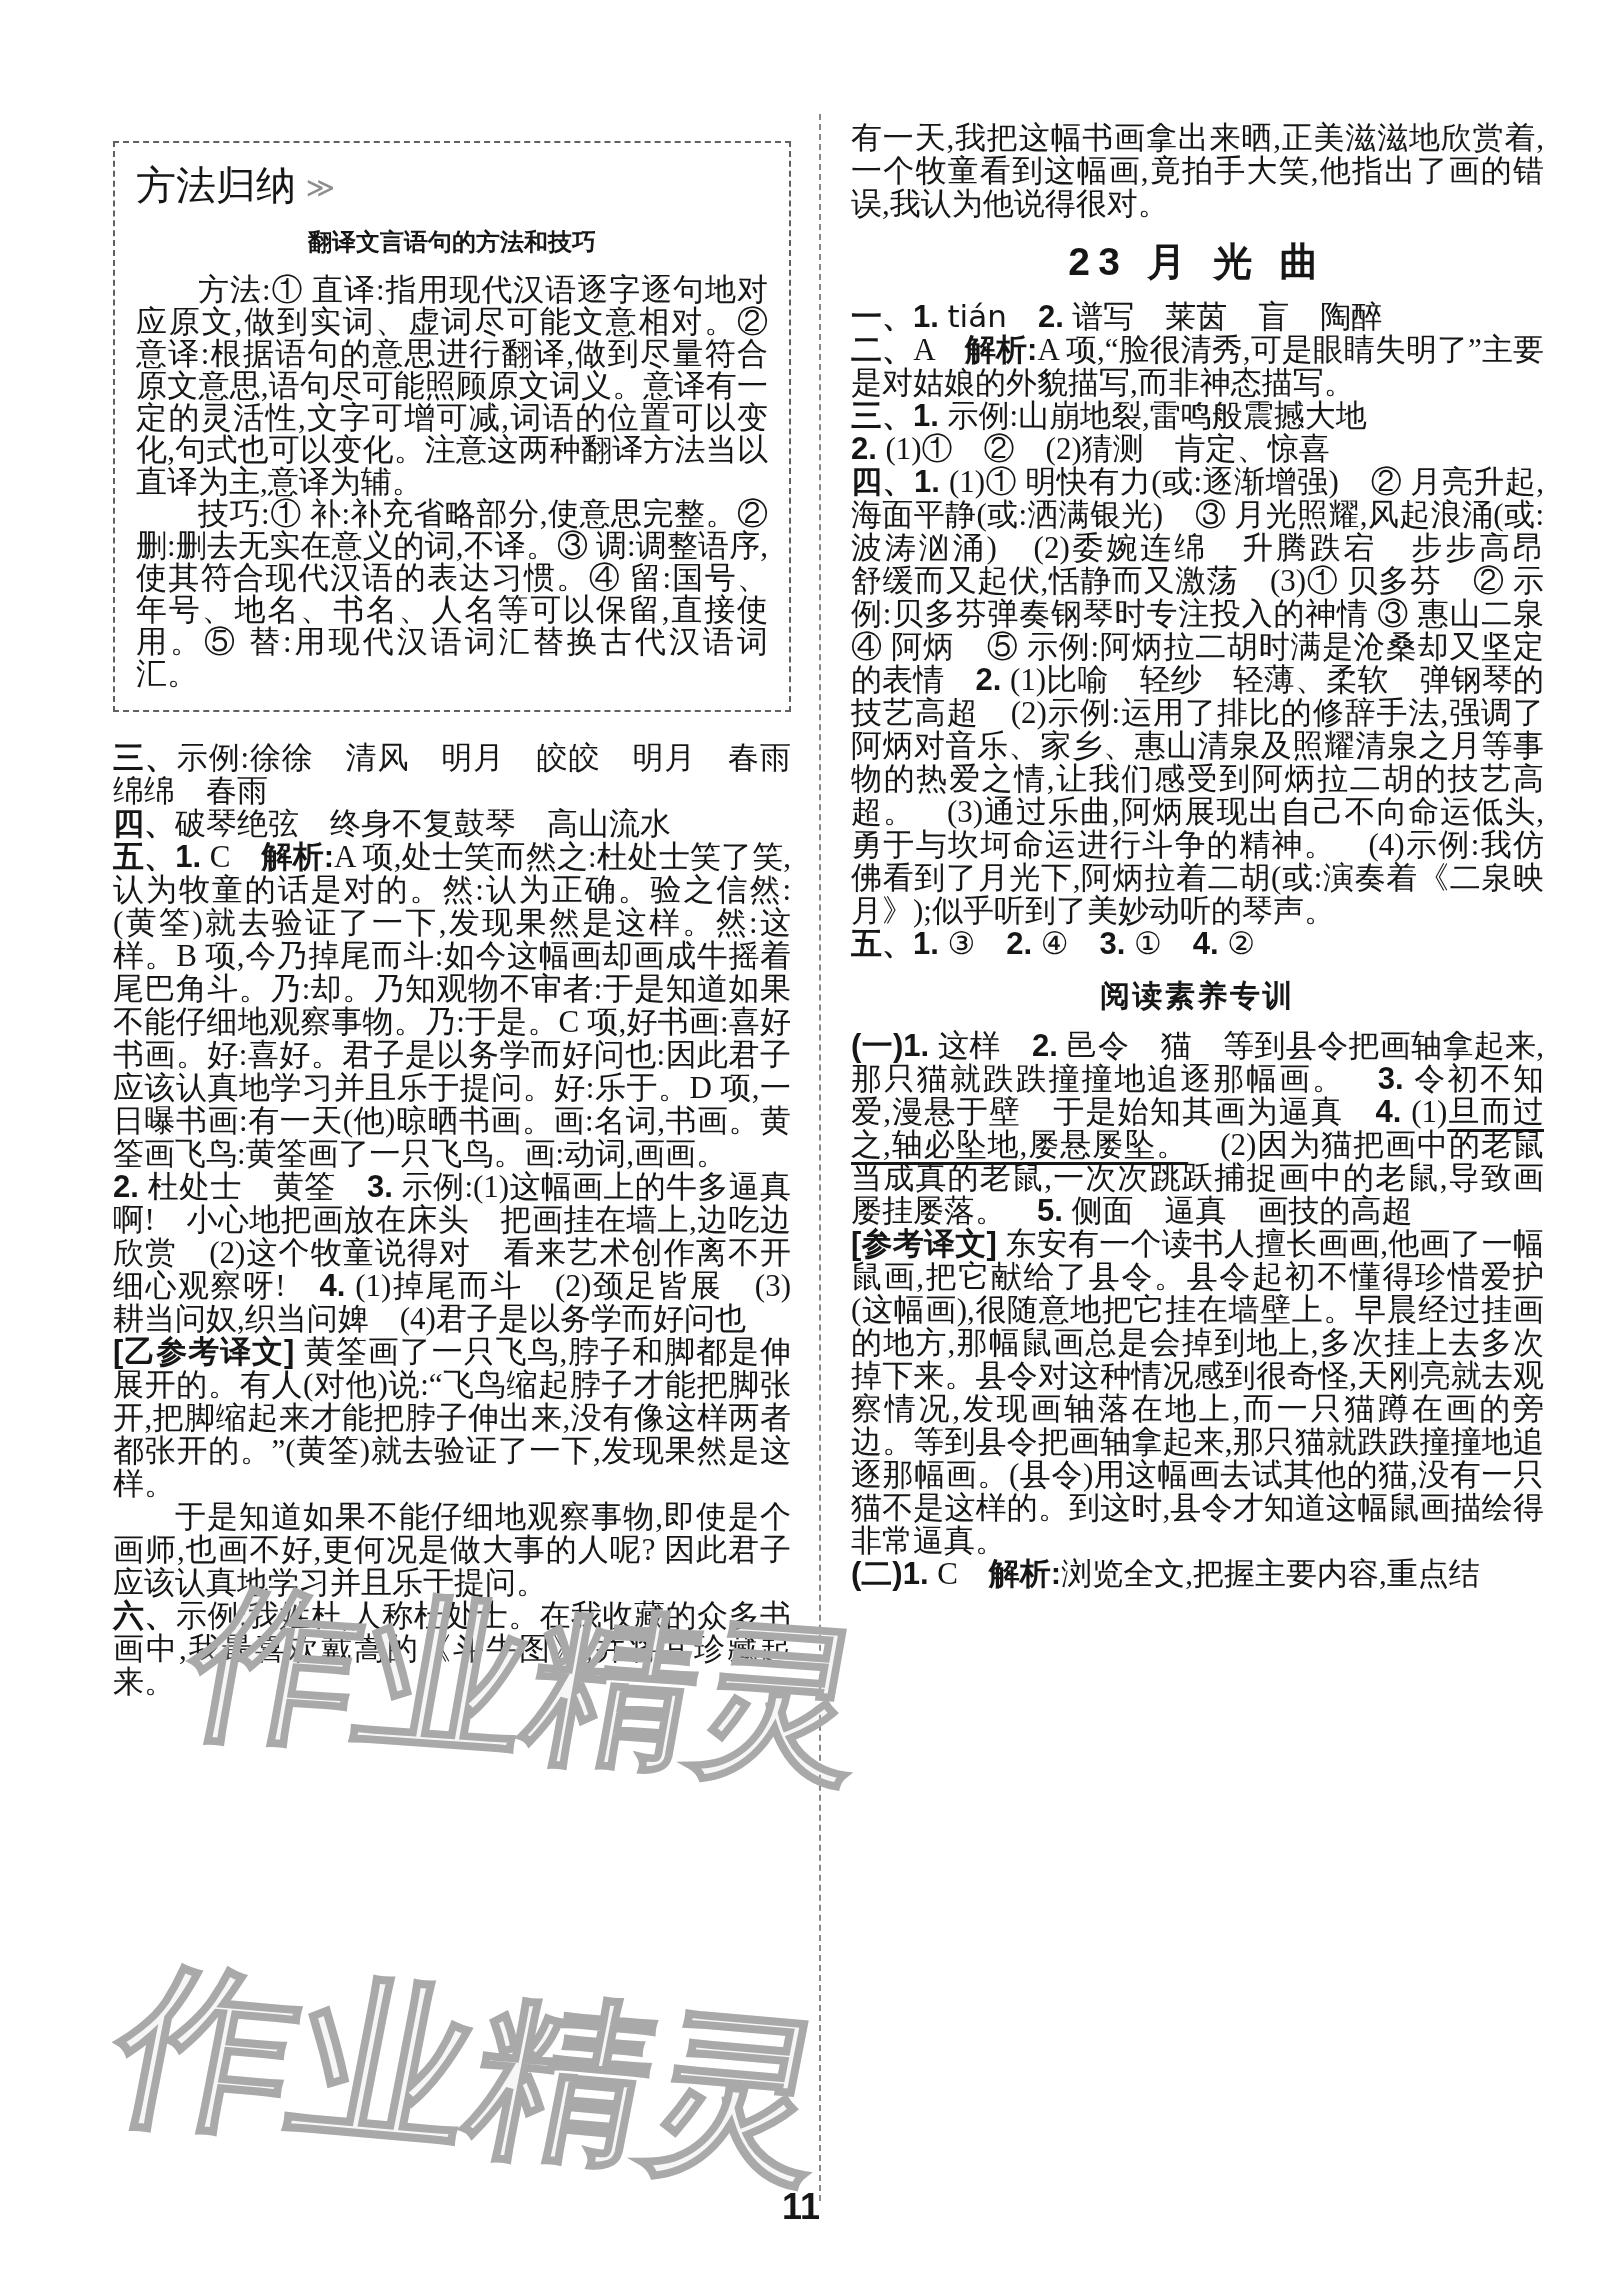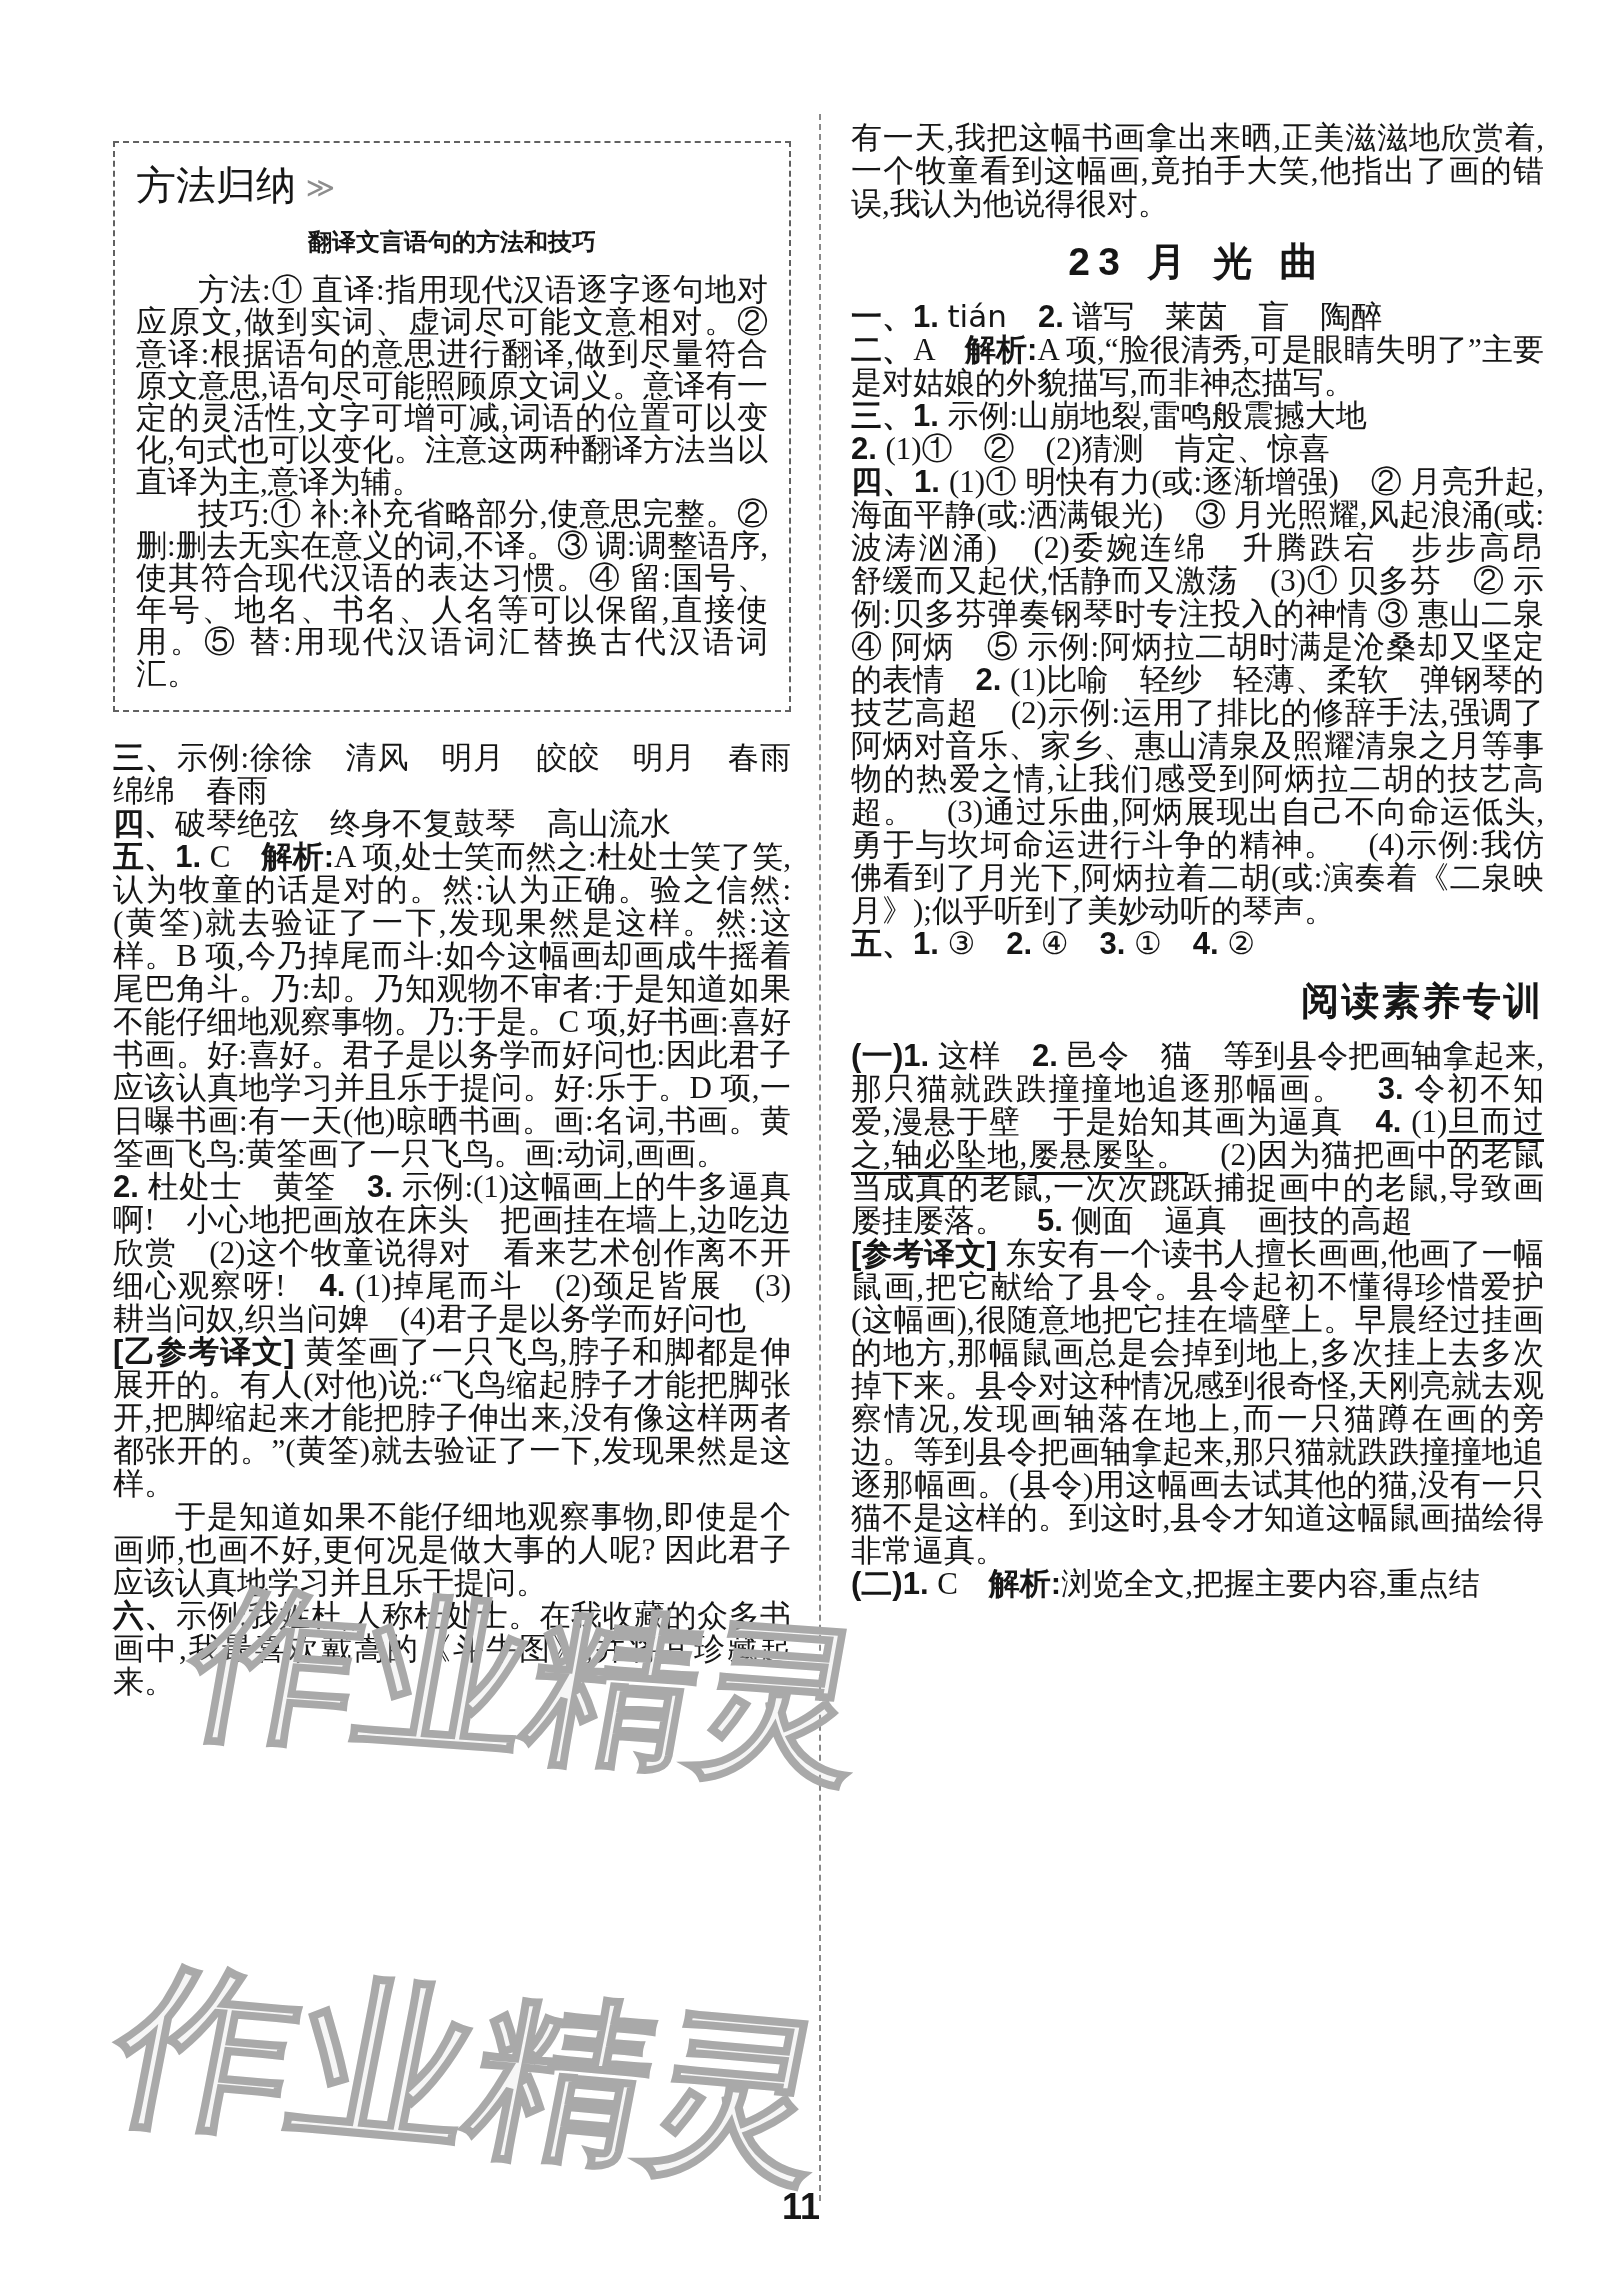--- a/index.html
+++ b/index.html
@@ -28,21 +28,21 @@
   .para{font-size:31px;line-height:33px;margin:0;text-align:justify;}
   .ti{text-indent:2em;}
   .b{font-weight:700;font-family:"Liberation Sans","DejaVu Sans",sans-serif;}
   .u{text-decoration:underline;text-decoration-thickness:2.5px;text-underline-offset:7.4px;}
   .pinyin{font-family:"DejaVu Sans",sans-serif;}
   .lesson-heading{
     font-size:39px;font-weight:700;text-align:center;letter-spacing:8.2px;
     font-family:"Liberation Sans","DejaVu Sans",sans-serif;margin:14.7px 0 11.4px;
   }
   .section-heading{
-    font-size:38px;font-weight:700;text-align:right;letter-spacing:2.5px;
+    font-size:30px;font-weight:700;text-align:center;letter-spacing:2.5px;
     font-family:"Liberation Sans","DejaVu Sans",sans-serif;margin:16.3px 0 11.4px;
   }
   .page-number{
     position:absolute;left:0;right:11px;top:2186px;text-align:center;
     font-size:36px;font-weight:700;font-family:"Liberation Sans","DejaVu Sans",sans-serif;
   }
   
   .wm{
     position:absolute;white-space:nowrap;pointer-events:none;z-index:6;
     font-family:"Liberation Sans","DejaVu Sans",sans-serif;font-weight:700;

